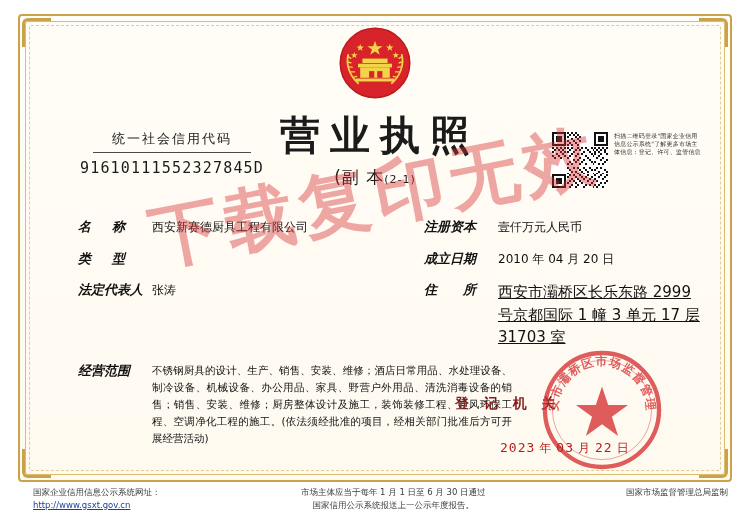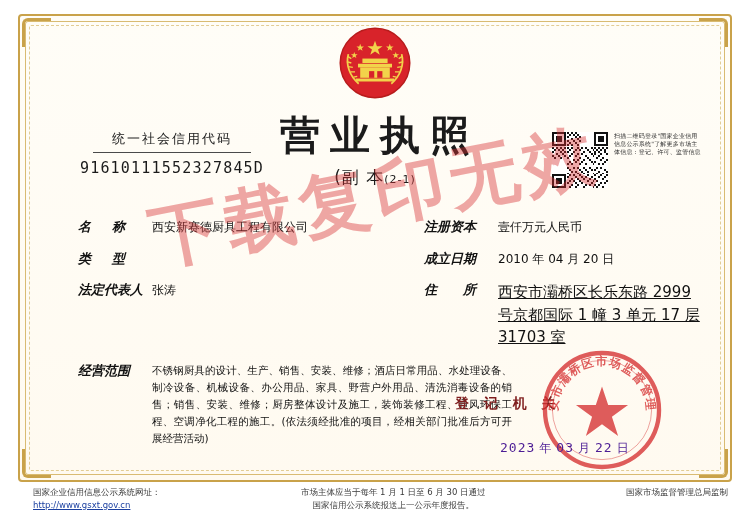--- a/index.html
+++ b/index.html
@@ -242,21 +242,21 @@
     opacity: 0.78;
   }
 
   
   .dateline {
     position: absolute;
     left: 500px;
     top: 440px;
     font-family: "DejaVu Sans", "Liberation Sans", sans-serif;
     font-size: 13px;
-    color: #4c1d95;
+    color: #b91c1c;
     letter-spacing: 1px;
     display: flex;
     align-items: baseline;
     gap: 4px;
   }
   .dateline .num {
     font-family: "DejaVu Sans Mono", "Liberation Mono", monospace;
     font-size: 13px;
   }
   .dateline .unit { font-size: 12px; }

